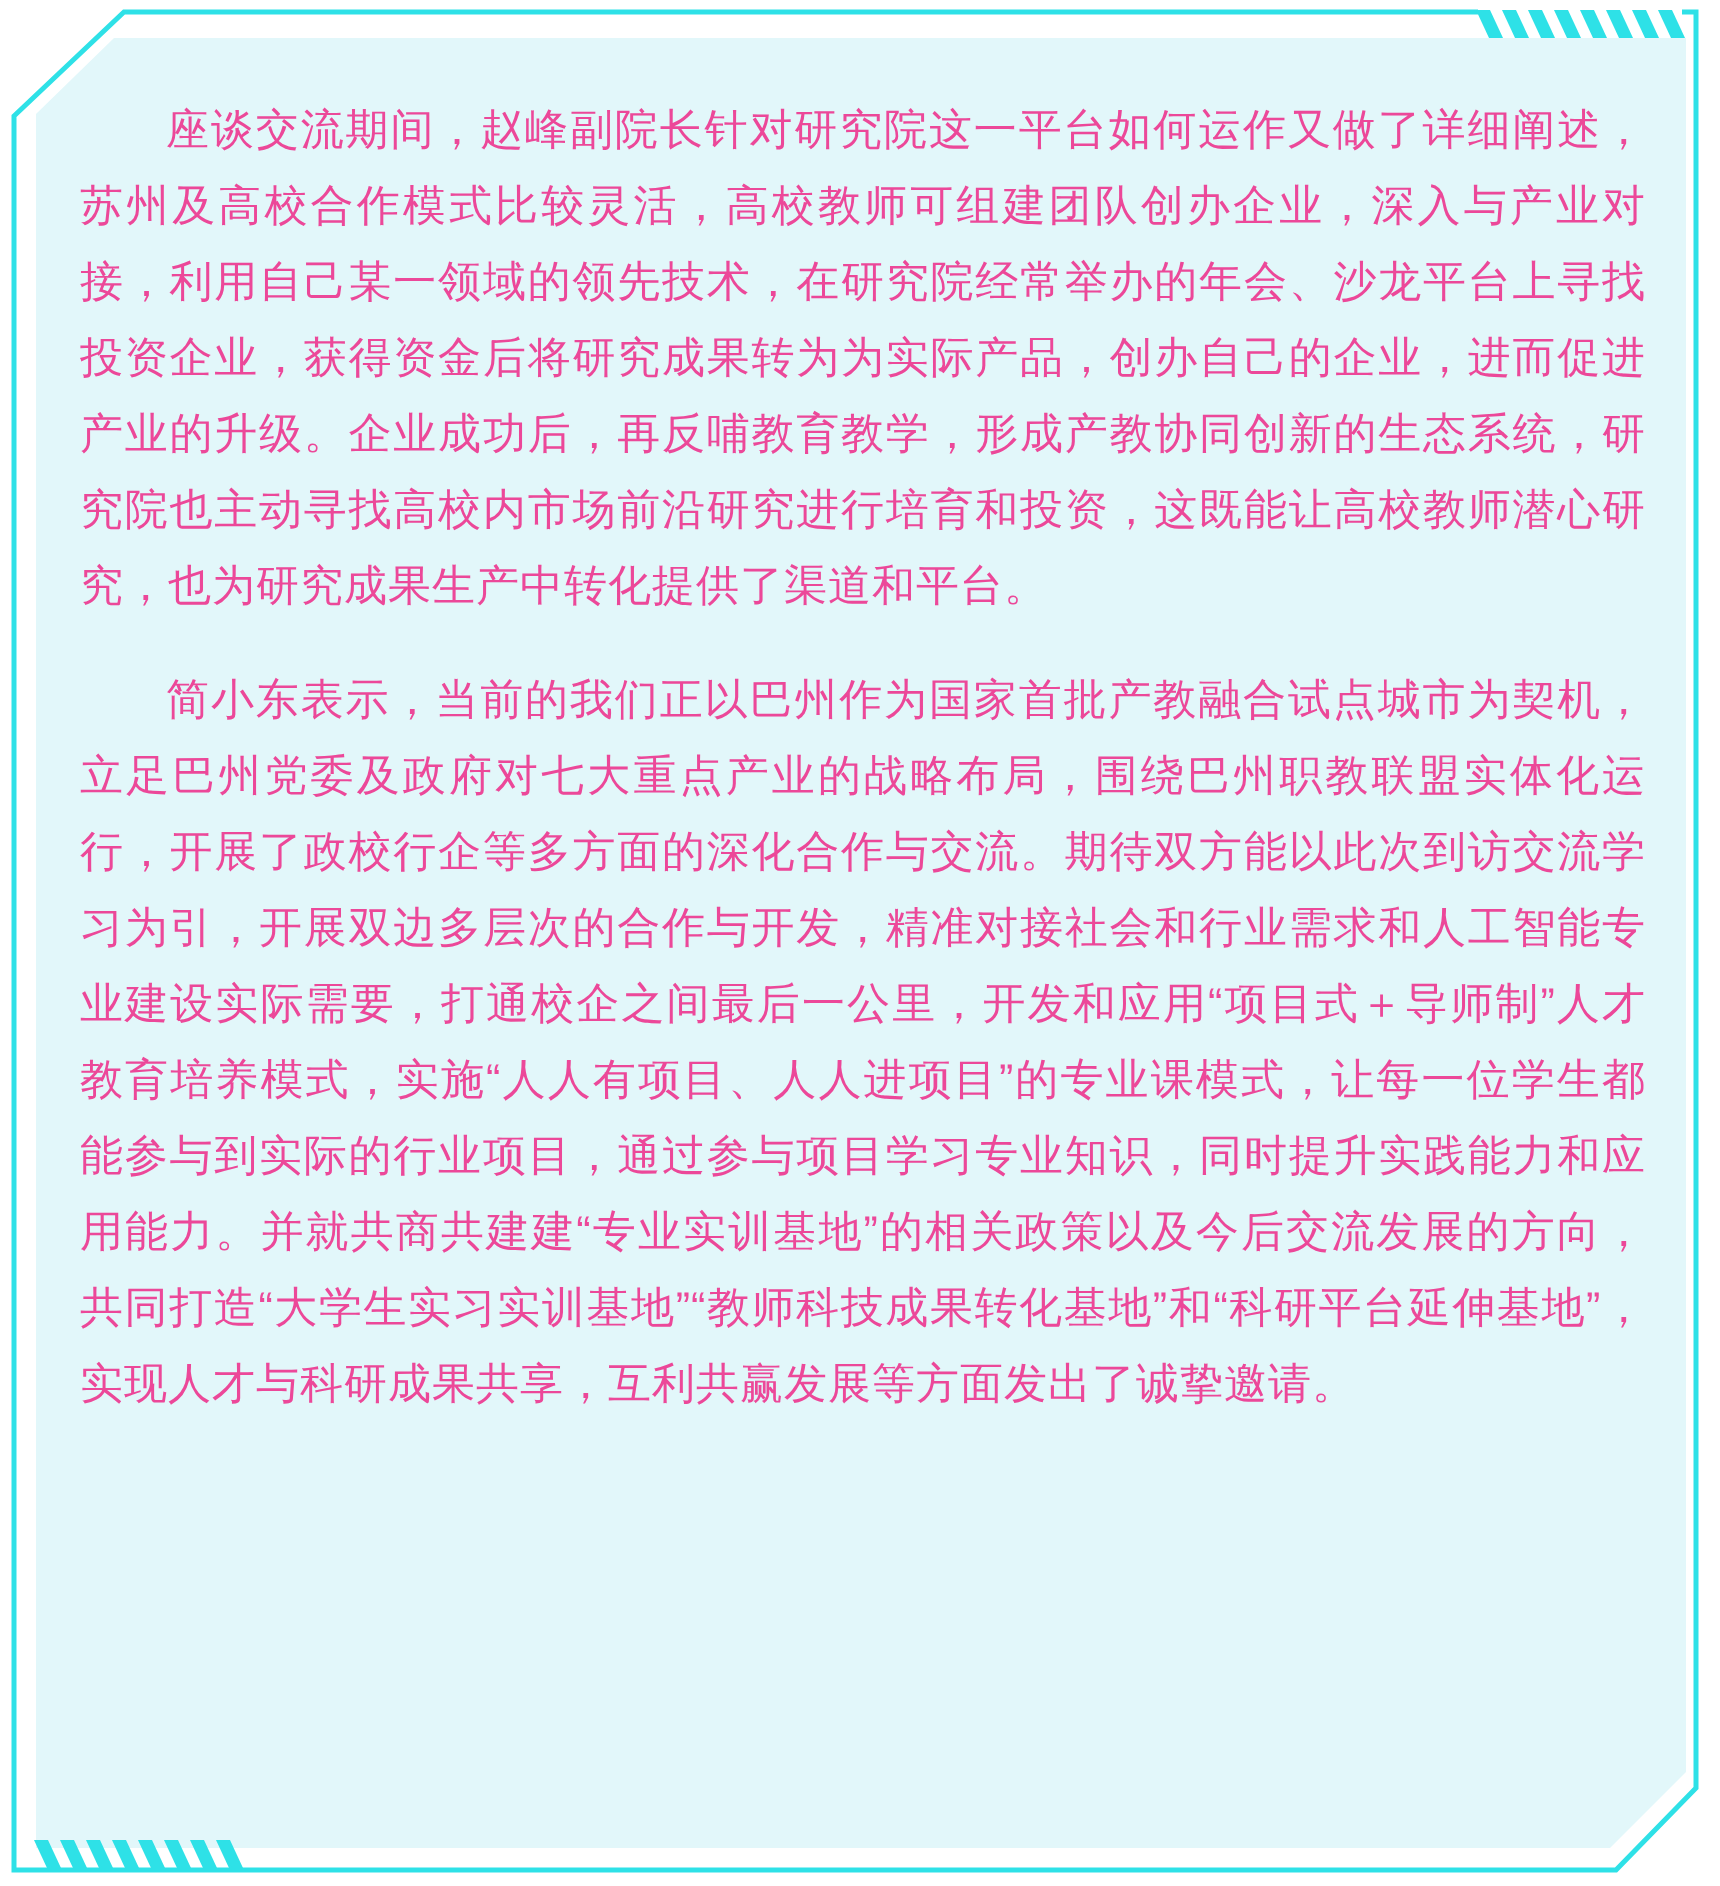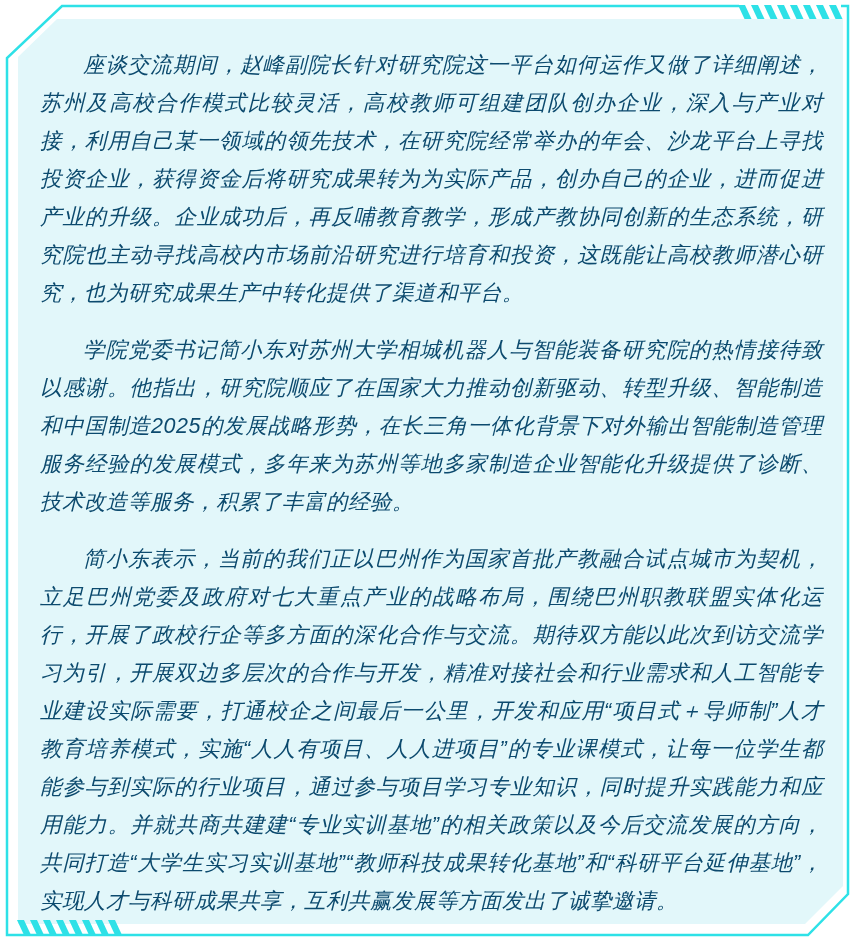--- a/index.html
+++ b/index.html
@@ -58,19 +58,18 @@
       <path d="M30,920 h7 l6.5,14 h-7 z"></path>
       <path d="M43,920 h7 l6.5,14 h-7 z"></path>
       <path d="M56,920 h7 l6.5,14 h-7 z"></path>
       <path d="M69,920 h7 l6.5,14 h-7 z"></path>
       <path d="M82,920 h7 l6.5,14 h-7 z"></path>
       <path d="M95,920 h7 l6.5,14 h-7 z"></path>
       <path d="M108,920 h7 l6.5,14 h-7 z"></path>
     </g>
   </svg>
 
-  <div class="article" style="color: #0c4a6e; font-style: italic;">
+  <div class="article" style="color: #ec4899;">
     <p>座谈交流期间，赵峰副院长针对研究院这一平台如何运作又做了详细阐述，苏州及高校合作模式比较灵活，高校教师可组建团队创办企业，深入与产业对接，利用自己某一领域的领先技术，在研究院经常举办的年会、沙龙平台上寻找投资企业，获得资金后将研究成果转为为实际产品，创办自己的企业，进而促进产业的升级。企业成功后，再反哺教育教学，形成产教协同创新的生态系统，研究院也主动寻找高校内市场前沿研究进行培育和投资，这既能让高校教师潜心研究，也为研究成果生产中转化提供了渠道和平台。</p>
-    <p>学院党委书记简小东对苏州大学相城机器人与智能装备研究院的热情接待致以感谢。他指出，研究院顺应了在国家大力推动创新驱动、转型升级、智能制造和中国制造2025的发展战略形势，在长三角一体化背景下对外输出智能制造管理服务经验的发展模式，多年来为苏州等地多家制造企业智能化升级提供了诊断、技术改造等服务，积累了丰富的经验。</p>
     <p>简小东表示，当前的我们正以巴州作为国家首批产教融合试点城市为契机，立足巴州党委及政府对七大重点产业的战略布局，围绕巴州职教联盟实体化运行，开展了政校行企等多方面的深化合作与交流。期待双方能以此次到访交流学习为引，开展双边多层次的合作与开发，精准对接社会和行业需求和人工智能专业建设实际需要，打通校企之间最后一公里，开发和应用“项目式＋导师制”人才教育培养模式，实施“人人有项目、人人进项目”的专业课模式，让每一位学生都能参与到实际的行业项目，通过参与项目学习专业知识，同时提升实践能力和应用能力。并就共商共建建“专业实训基地”的相关政策以及今后交流发展的方向，共同打造“大学生实习实训基地”“教师科技成果转化基地”和“科研平台延伸基地”，实现人才与科研成果共享，互利共赢发展等方面发出了诚挚邀请。</p>
   </div>
 
 </div>
 
 </body></html>

